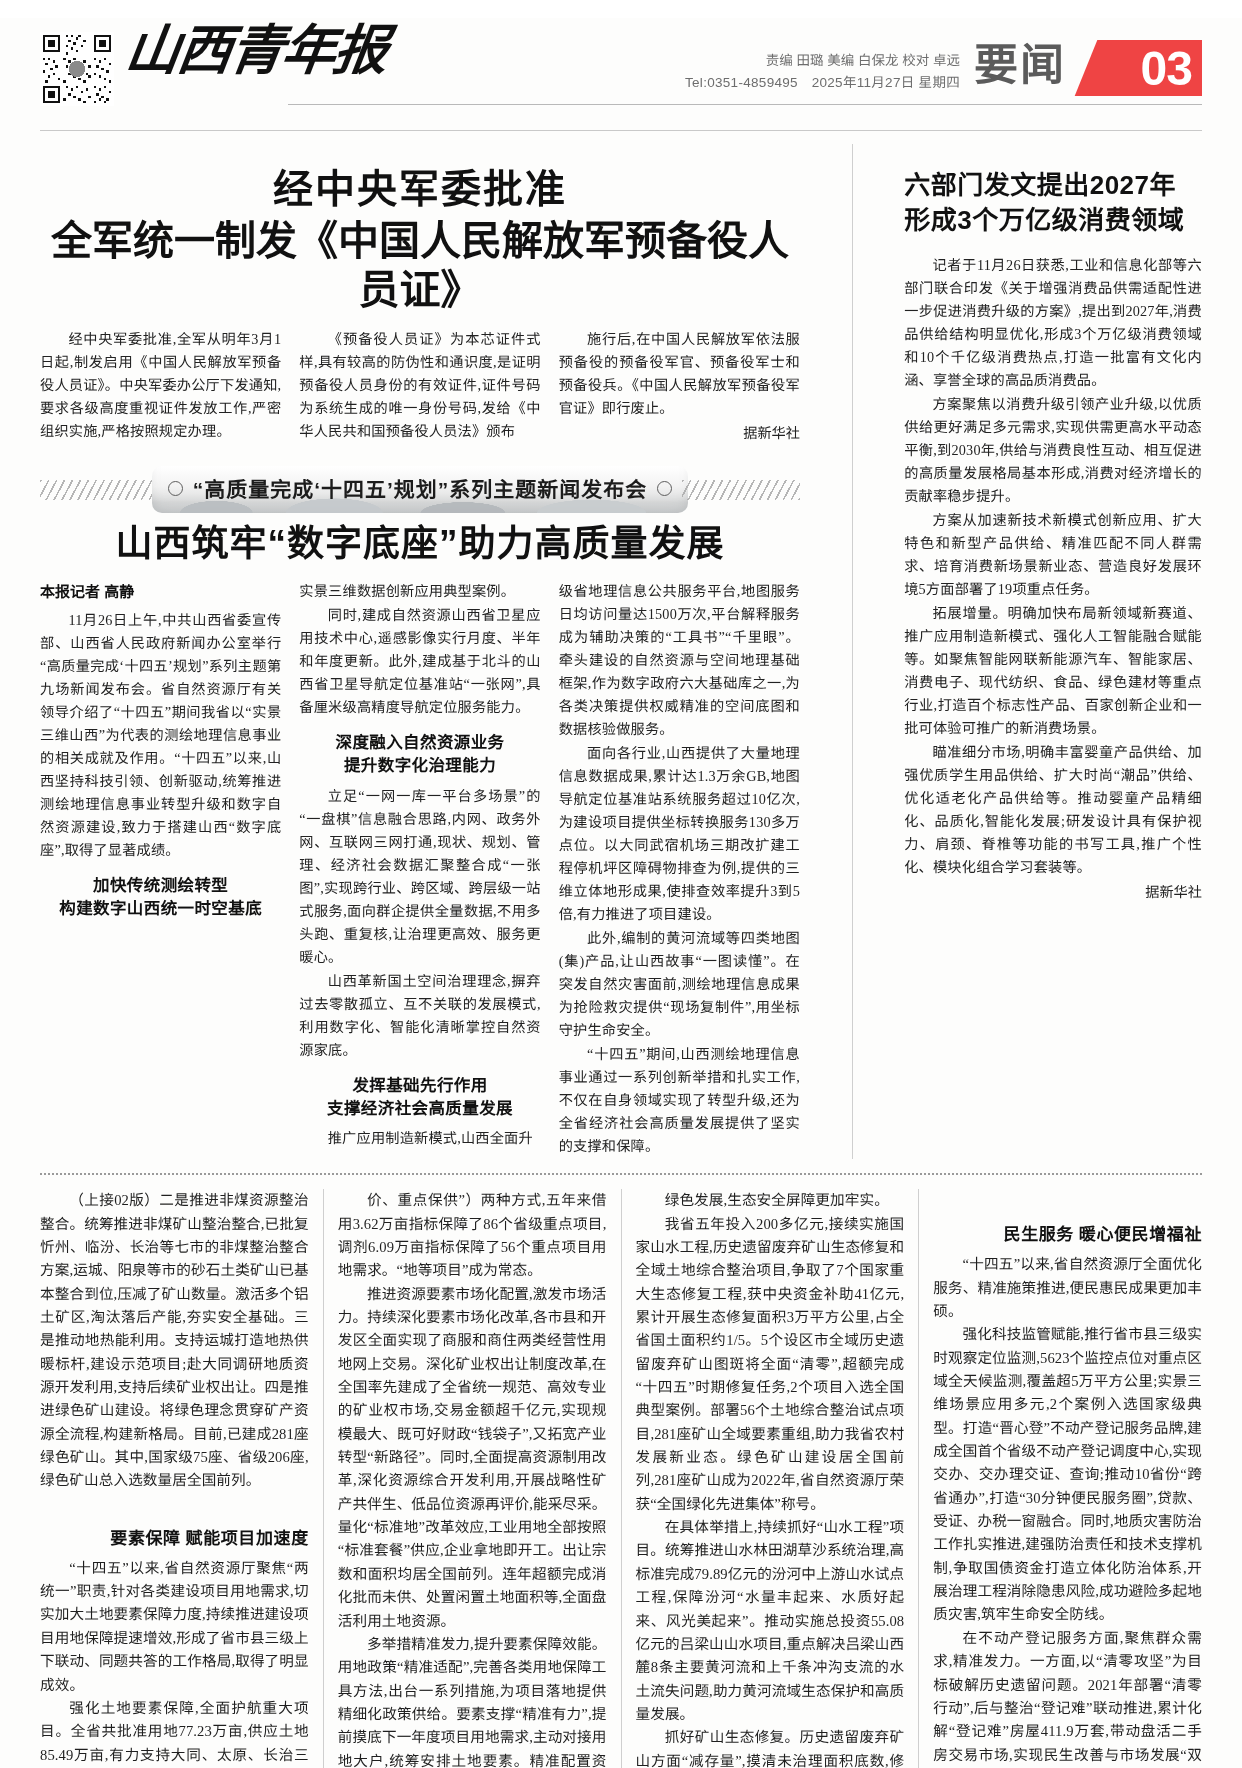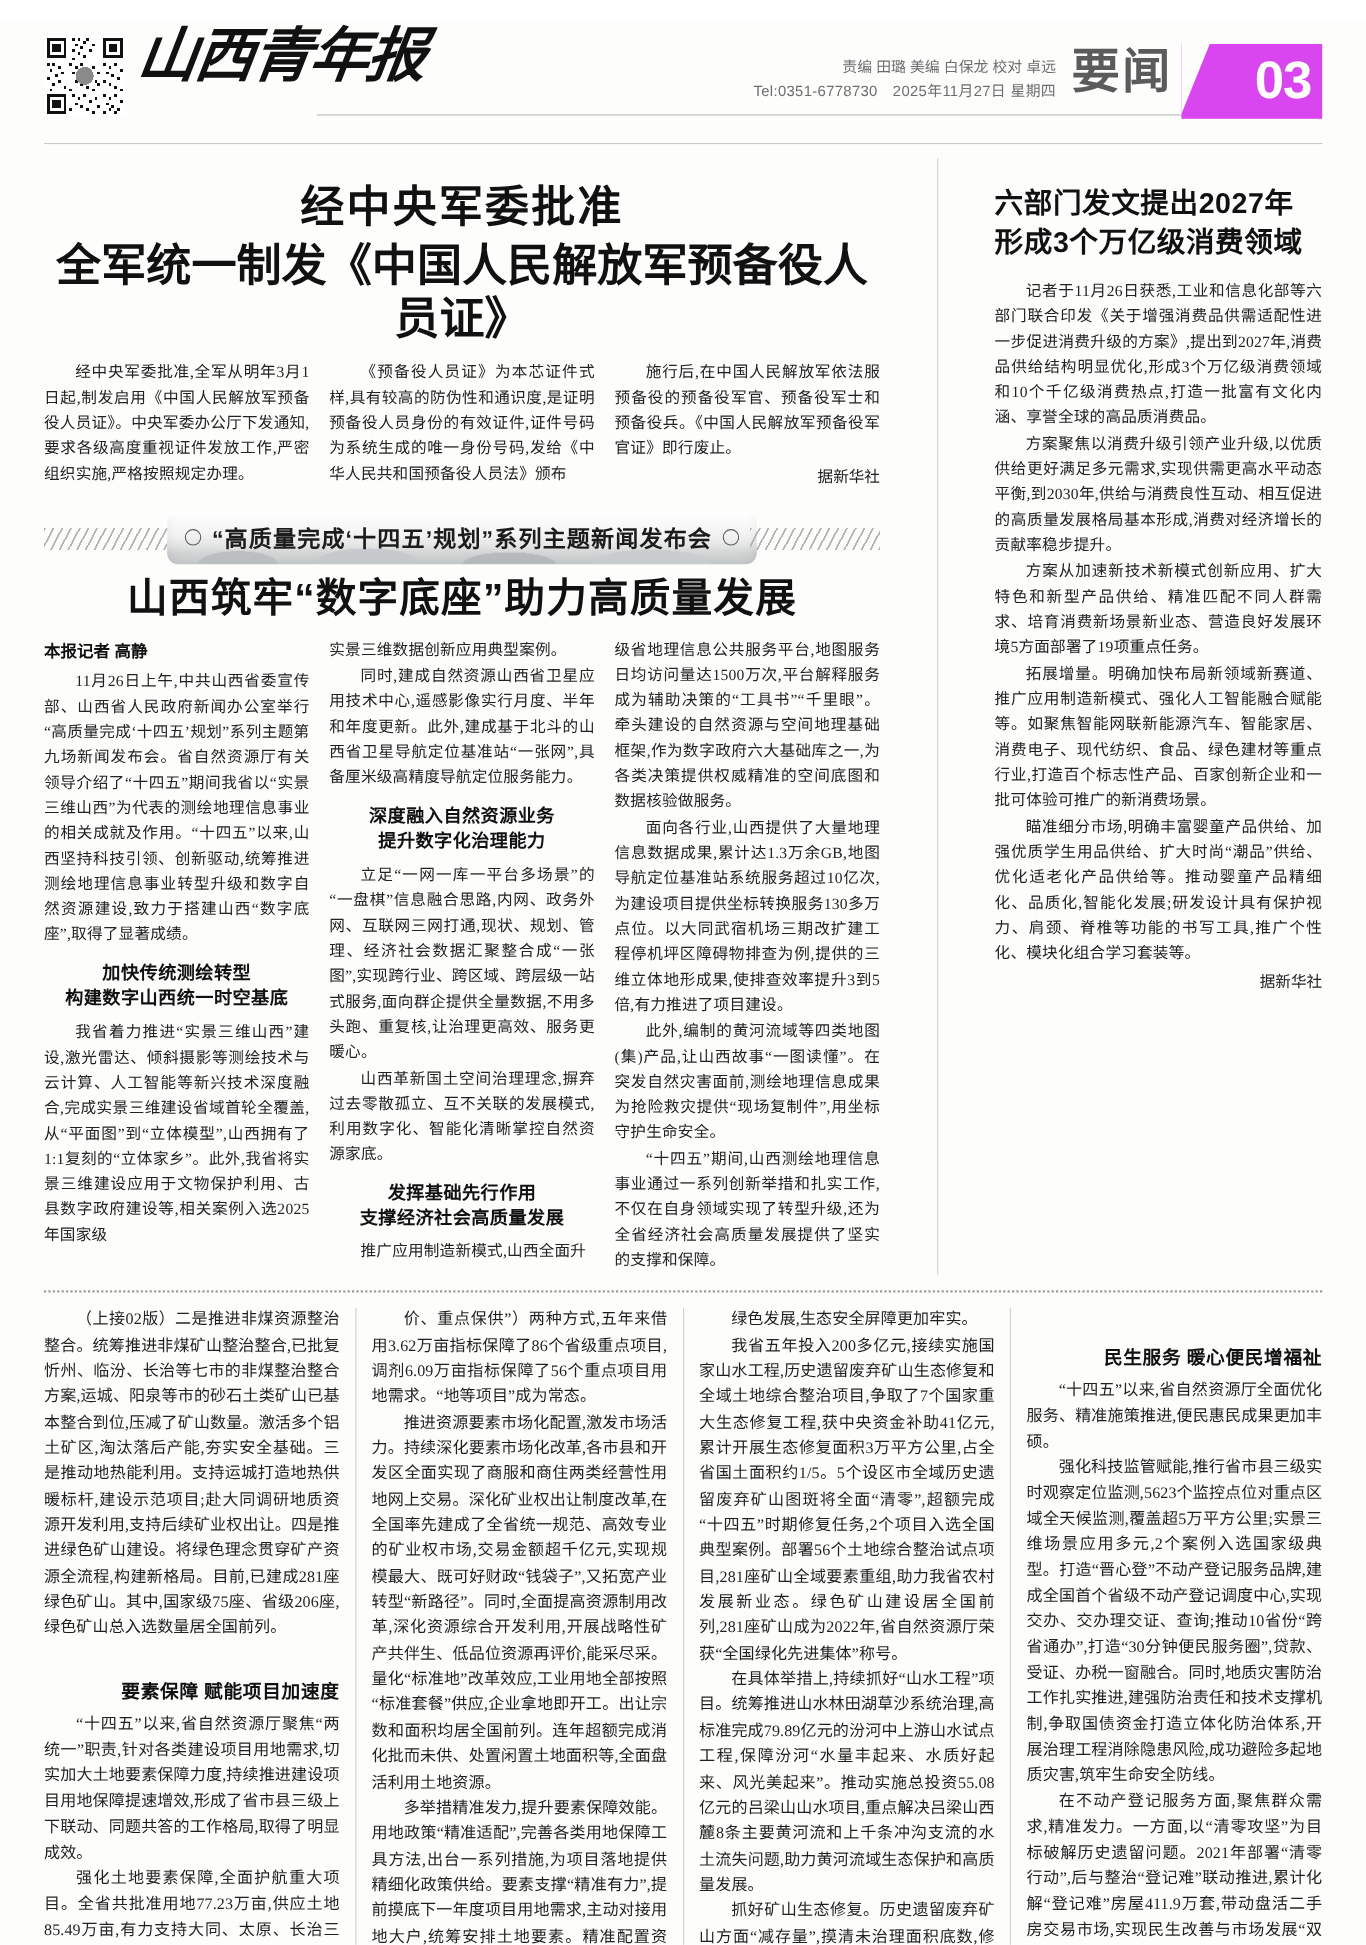--- a/index.html
+++ b/index.html
@@ -80,23 +80,23 @@
     font-family:"Liberation Serif","DejaVu Serif",serif;
     font-size:44px;
     font-weight:bold;
     color:#5b5b5b;
     letter-spacing:2px;
     margin-top:26px;
     line-height:1;
   }
   .page-badge{
     position:relative;
-    width:128px;height:68px;
+    width:128px;height:56px;
     margin-top:22px;margin-left:8px;
-    background:#d946ef;
+    background:#ef4444;
     overflow:hidden;
   }
   .page-badge:before{
     content:"";
     position:absolute;
     left:-34px;top:0;bottom:0;width:46px;
     background:#fdfdfc;
     transform:skewX(-22deg);
   }
   .page-badge span{
@@ -382,21 +382,21 @@
     </div>
 
     <div class="logo-wrap">
       <span class="logo-cal">山西青年报</span>
     </div>
     <div class="masthead-rule"></div>
 
     <div class="head-right">
       <div class="head-credits">
         <div>责编 田璐 美编 白保龙 校对 卓远</div>
-        <div class="line2">Tel:0351-6778730　2025年11月27日 星期四</div>
+        <div class="line2">Tel:0351-4859495　2025年11月27日 星期四</div>
       </div>
       <div class="section-name">要闻</div>
       <div class="page-badge">
         <span>03</span>
       </div>
     </div>
   </div>
   <div class="masthead-bottom"></div>
 
   <div class="body-area">
@@ -436,21 +436,20 @@
 
       <div class="cols3">
 
         <div class="col">
           <div class="byline">本报记者 高静</div>
           <p class="bt">11月26日上午,中共山西省委宣传部、山西省人民政府新闻办公室举行“高质量完成‘十四五’规划”系列主题第九场新闻发布会。省自然资源厅有关领导介绍了“十四五”期间我省以“实景三维山西”为代表的测绘地理信息事业的相关成就及作用。“十四五”以来,山西坚持科技引领、创新驱动,统筹推进测绘地理信息事业转型升级和数字自然资源建设,致力于搭建山西“数字底座”,取得了显著成绩。</p>
           <h3 class="xh">
             <span>加快传统测绘转型</span>
             <span>构建数字山西统一时空基底</span>
           </h3>
-          <p class="bt">我省着力推进“实景三维山西”建设,激光雷达、倾斜摄影等测绘技术与云计算、人工智能等新兴技术深度融合,完成实景三维建设省域首轮全覆盖,从“平面图”到“立体模型”,山西拥有了1:1复刻的“立体家乡”。此外,我省将实景三维建设应用于文物保护利用、古县数字政府建设等,相关案例入选2025年国家级</p>
         </div>
 
         <div class="col">
           <p class="bt noind">实景三维数据创新应用典型案例。</p>
           <p class="bt">同时,建成自然资源山西省卫星应用技术中心,遥感影像实行月度、半年和年度更新。此外,建成基于北斗的山西省卫星导航定位基准站“一张网”,具备厘米级高精度导航定位服务能力。</p>
           <h3 class="xh">
             <span>深度融入自然资源业务</span>
             <span>提升数字化治理能力</span>
           </h3>
           <p class="bt">立足“一网一库一平台多场景”的“一盘棋”信息融合思路,内网、政务外网、互联网三网打通,现状、规划、管理、经济社会数据汇聚整合成“一张图”,实现跨行业、跨区域、跨层级一站式服务,面向群企提供全量数据,不用多头跑、重复核,让治理更高效、服务更暖心。</p>

